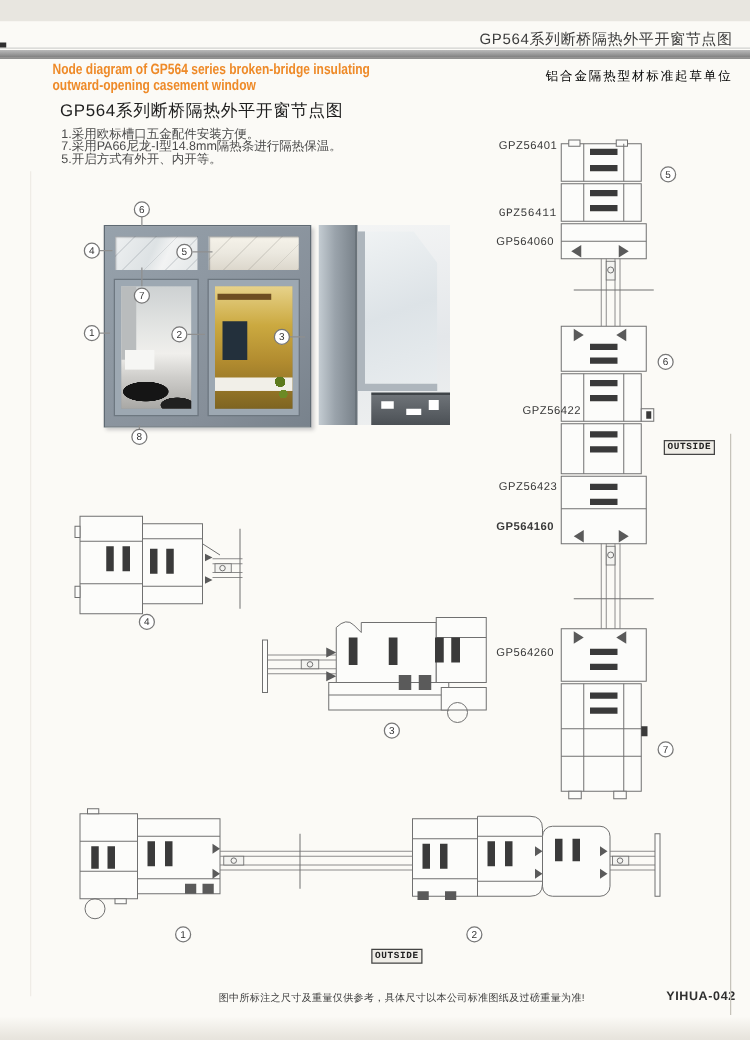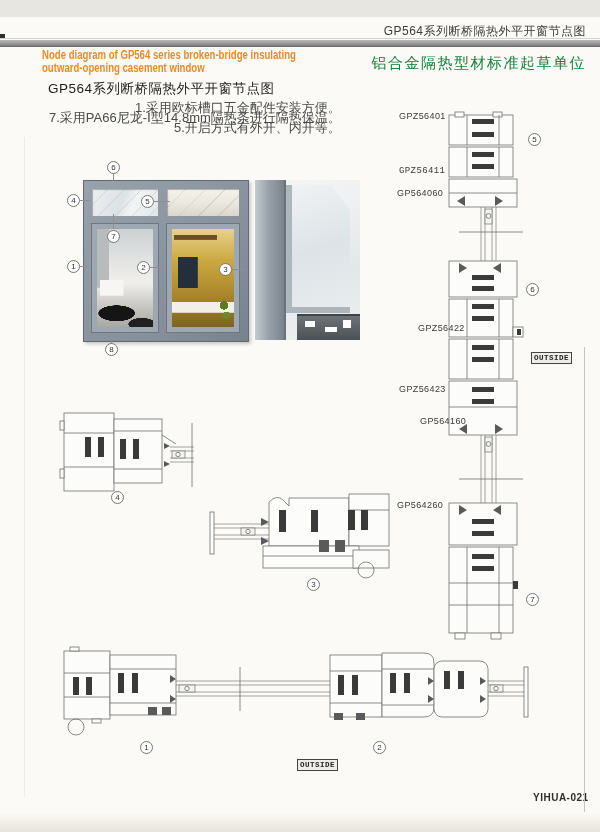--- a/index.html
+++ b/index.html
@@ -10,23 +10,23 @@
   }
   
   .top-title{position:absolute;right:14px;top:6px;font-size:12px;color:#3d3d3d;letter-spacing:.5px;}
   .hairline{position:absolute;left:0;top:21px;width:600px;height:1px;background:#d2d2d0;}
   .band{position:absolute;left:0;top:23px;width:600px;height:6px;
         background:linear-gradient(180deg,#b9b9b9 0,#9a9a9a 55%,#7d7d7d 100%);
         border-bottom:1px solid #6d6d6d;}
   .corner-dash{position:absolute;left:0;top:17px;width:5px;height:4px;background:#2f2f2f;}
   .en-title{position:absolute;left:42px;top:32px;font-size:12px;font-weight:bold;line-height:13px;
             color:#ee8a28;transform:scaleX(.8);transform-origin:left top;letter-spacing:0;}
-  .org-label{position:absolute;right:14px;top:37px;font-size:15px;color:#15803d;letter-spacing:1.5px;}
+  .org-label{position:absolute;right:14px;top:37px;font-size:10px;color:#000000;letter-spacing:1.5px;}
   .zh-title{position:absolute;left:48px;top:63px;font-size:13.5px;font-weight:500;color:#1e1e1e;letter-spacing:.5px;}
-  .notes{position:absolute;left:49px;top:86px;font-size:13px;line-height:10px;color:#4a4a4a;text-align:right;}
+  .notes{position:absolute;left:49px;top:86px;font-size:10px;line-height:10px;color:#4a4a4a;}
   
   .elev{position:absolute;left:83px;top:163px;width:164px;height:160px;
         background:linear-gradient(135deg,#97a2ac 0,#868f99 70%,#78828c 100%);
         border:1px solid #5f6a73;box-shadow:2px 2px 3px rgba(60,60,70,.25);}
   .pane{position:absolute;box-shadow:inset 1px 1px 1px rgba(40,50,60,.35);}
   .pane.frost{background:
       repeating-linear-gradient(135deg,rgba(255,255,255,0) 0 11px,rgba(110,120,130,.18) 11px 12px),
       linear-gradient(115deg,#eef0f1 0,#dde2e4 45%,#f2f3f3 62%,#e3e7e8 100%);}
   .pane.frost2{background:
       repeating-linear-gradient(135deg,rgba(255,255,255,0) 0 13px,rgba(120,118,110,.16) 13px 14px),
@@ -228,22 +228,22 @@
         <rect class="pf" x="50" y="522" width="10" height="6"></rect>
       <rect class="tb" x="72" y="470" width="5" height="8"></rect>
     </g>
   </svg>
 
   <div class="plabel" style="left:399px;top:94px;">GPZ56401</div>
   <div class="plabel" style="left:399px;top:149px;font-family:Liberation Mono, monospace;">GPZ56411</div>
   <div class="plabel" style="left:397px;top:171px;">GP564060</div>
   <div class="plabel" style="left:418px;top:306px;">GPZ56422</div>
   <div class="plabel" style="left:399px;top:367px;">GPZ56423</div>
-  <div class="plabel" style="left:420px;top:399px;">GP564160</div>
-  <div class="plabel" style="left:397px;top:483px;">GP564260</div>
+  <div class="plabel" style="left:397px;top:399px;font-weight:bold;">GP564160</div>
+  <div class="plabel" style="left:397px;top:500px;">GP564260</div>
   <div class="co" style="left:528px;top:116px;">5</div>
   <div class="co" style="left:526px;top:266px;">6</div>
   <div class="co" style="left:526px;top:576px;">7</div>
   <div class="outside" style="left:531px;top:335px;">OUTSIDE</div>
 
   <svg style="left:58px;top:390px;" width="140" height="96" viewBox="0 0 140 96">
     <g>
       <rect class="pf" x="6" y="6" width="50" height="78"></rect>
       <rect class="pf" x="2" y="14" width="4" height="9"></rect>
         <rect class="pf" x="2" y="62" width="4" height="9"></rect>
@@ -359,19 +359,20 @@
         <line class="gl" x1="428" y1="51" x2="464" y2="51"></line>
       <rect class="sp" x="430" y="40" width="13" height="7"></rect>
         <circle class="ln" cx="436" cy="43.5" r="2.2"></circle>
       <rect class="pf" x="464" y="22" width="4" height="50"></rect>
     </g>
   </svg>
   <div class="co" style="left:140px;top:724px;">1</div>
   <div class="co" style="left:373px;top:724px;">2</div>
   <div class="outside" style="left:297px;top:742px;">OUTSIDE</div>
 
-  <div class="pagecode">YIHUA-021</div>
+  <div class="disclaimer">图中所标注之尺寸及重量仅供参考，具体尺寸以本公司标准图纸及过磅重量为准!</div>
+  <div class="pagecode">YIHUA-042</div>
 
   <div class="edge-right"></div>
   <div class="edge-left"></div>
   <div class="bottom-shade"></div>
 
 </div>
 
 </body></html>

